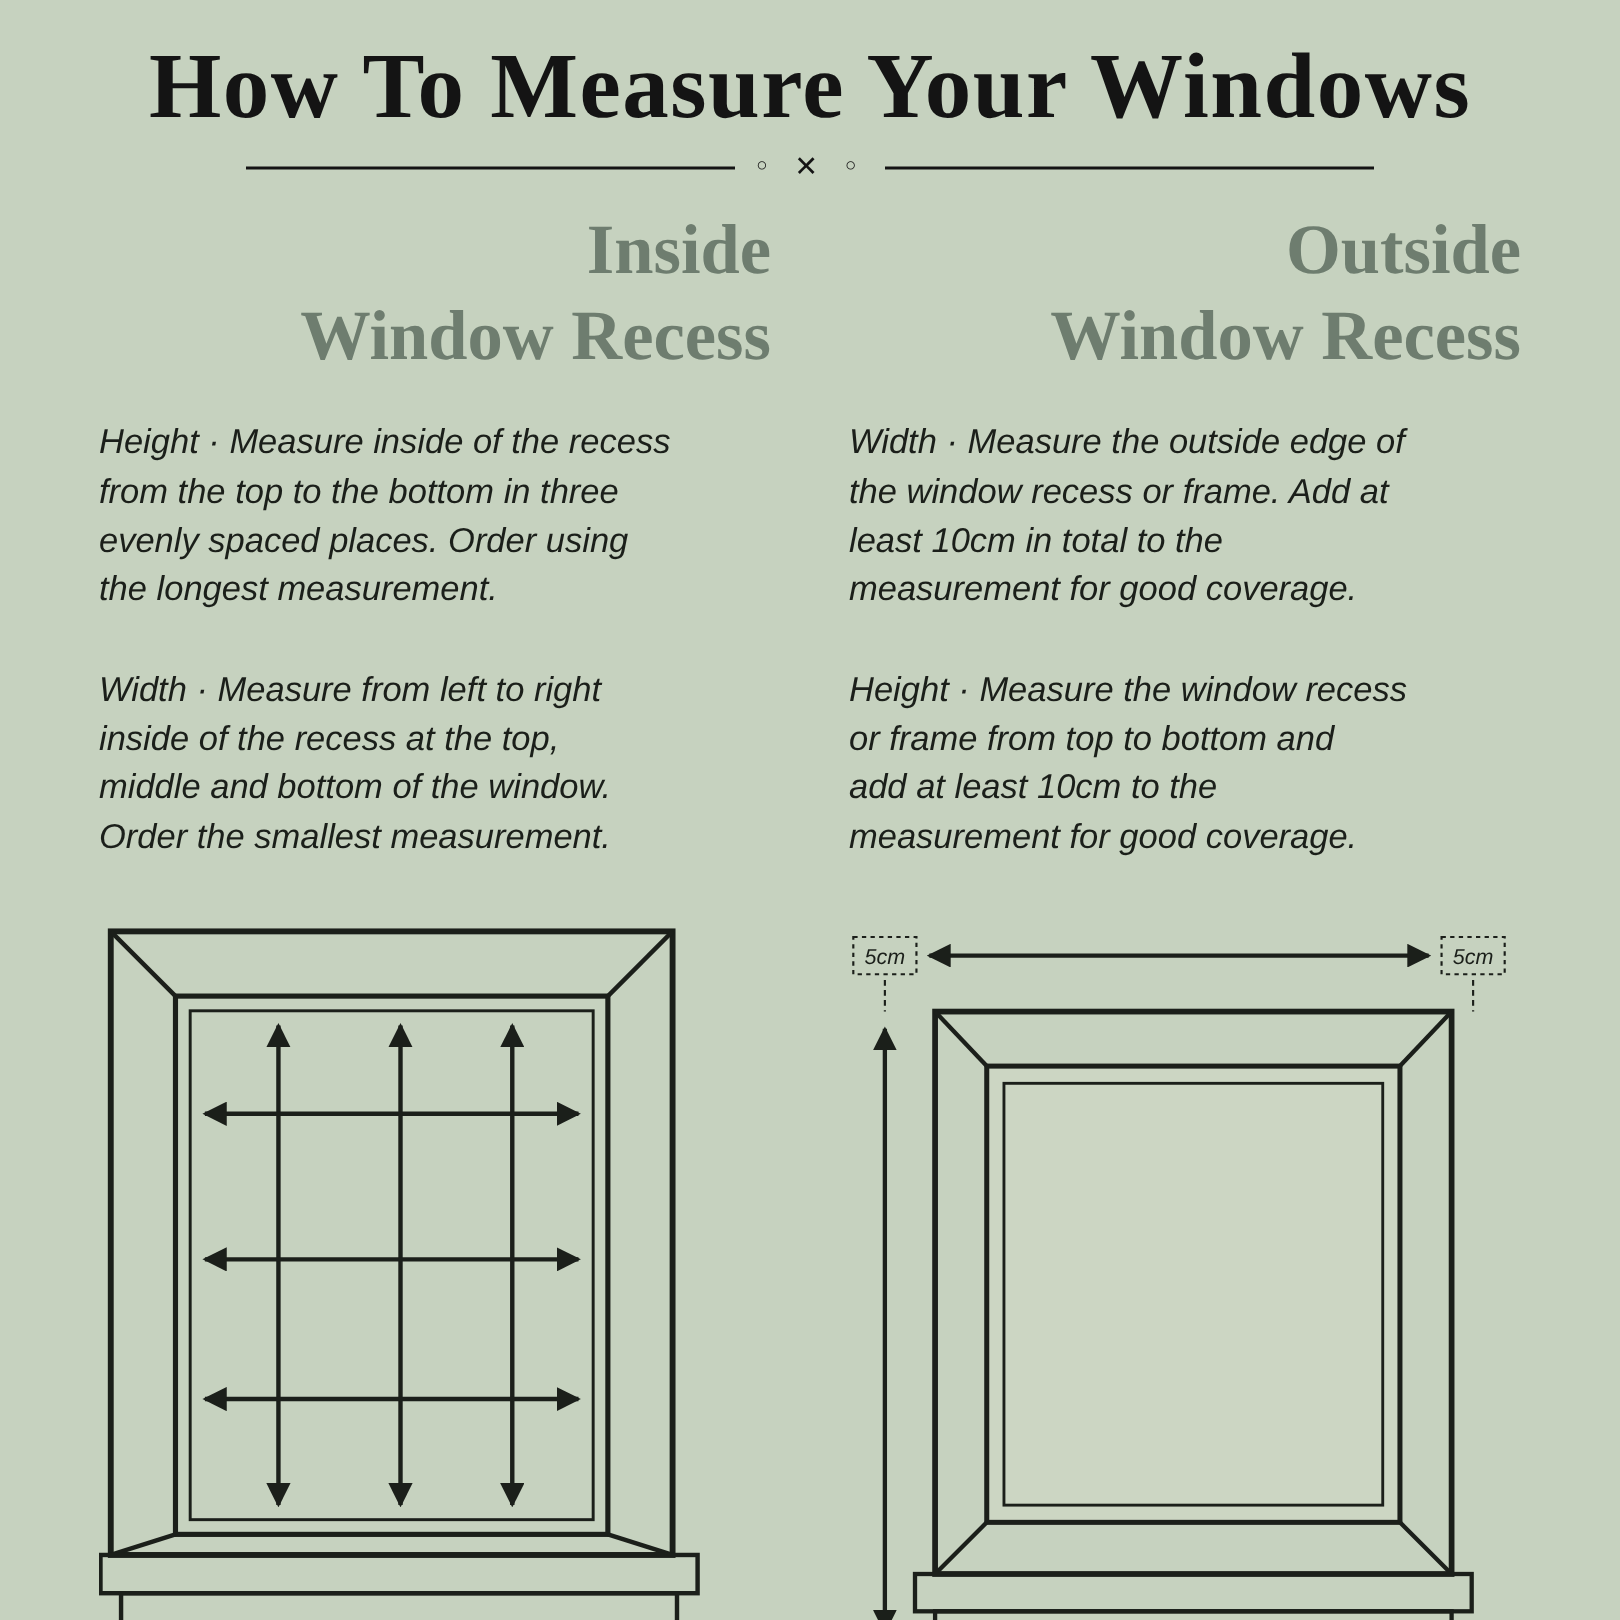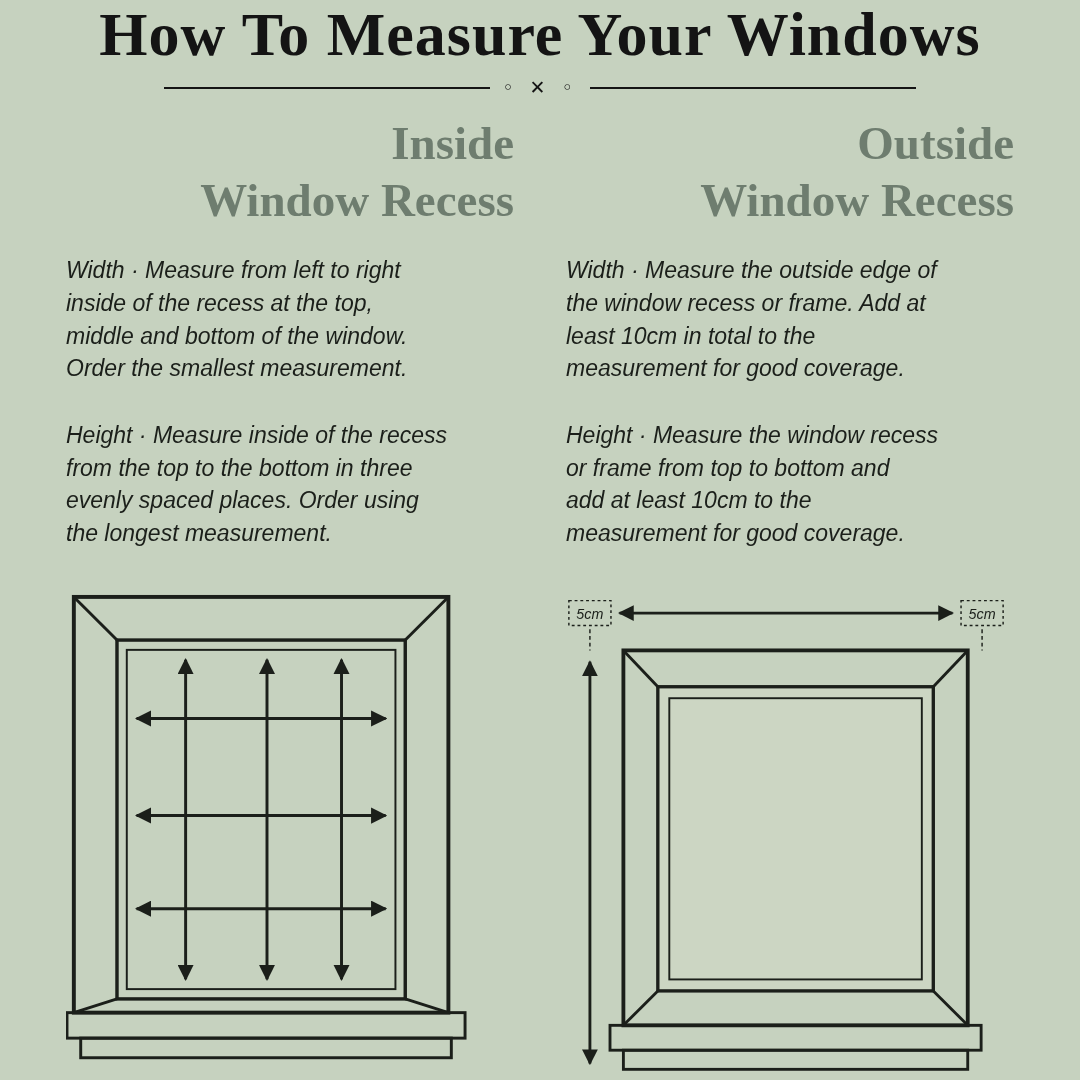--- a/index.html
+++ b/index.html
@@ -8,21 +8,21 @@
     --heading:#6e7d6f;
     --title:#141414;
   }
   *{margin:0;padding:0;box-sizing:border-box;}
   html,body{width:1080px;height:1080px;background:var(--background);}
   body{
     font-family:"Liberation Sans",sans-serif;
     color:var(--ink);
     overflow:hidden;
   }
-  .poster{width:1080px;height:1080px;padding-top:0;}
+  .poster{width:1080px;height:1080px;padding-top:24px;}
 
   .title{
     font-family:"Liberation Serif",serif;
     font-weight:700;
     font-size:62px;
     line-height:1.12;
     letter-spacing:1px;
     text-align:center;
     color:var(--title);
   }
@@ -84,28 +84,28 @@
     <span class="line"></span>
     <span class="ornament">◦ ✕ ◦</span>
     <span class="line"></span>
   </div>
 
   <div class="columns">
 
     <section class="col">
       <h2 class="col-heading">Inside
 Window Recess</h2>
+      <p class="body-text">Height · Measure inside of the recess
+from the top to the bottom in three
+evenly spaced places. Order using
+the longest measurement.</p>
       <p class="body-text">Width · Measure from left to right
 inside of the recess at the top,
 middle and bottom of the window.
 Order the smallest measurement.</p>
-      <p class="body-text">Height · Measure inside of the recess
-from the top to the bottom in three
-evenly spaced places. Order using
-the longest measurement.</p>
 
       <svg class="diagram" width="402" viewBox="0 0 410 485" xmlns="http://www.w3.org/2000/svg">
         <defs>
           <marker id="arwL" viewBox="0 0 10 10" refX="9" refY="5" markerWidth="5.5" markerHeight="5.5" orient="auto-start-reverse">
             <path d="M0,0 L10,5 L0,10 z" class="fl"></path>
           </marker>
         </defs>
         <g>
           <rect class="st" x="8" y="4" width="382" height="424" stroke-width="4"></rect>
           <rect class="st" x="52" y="48" width="294" height="366" stroke-width="3.5"></rect>

